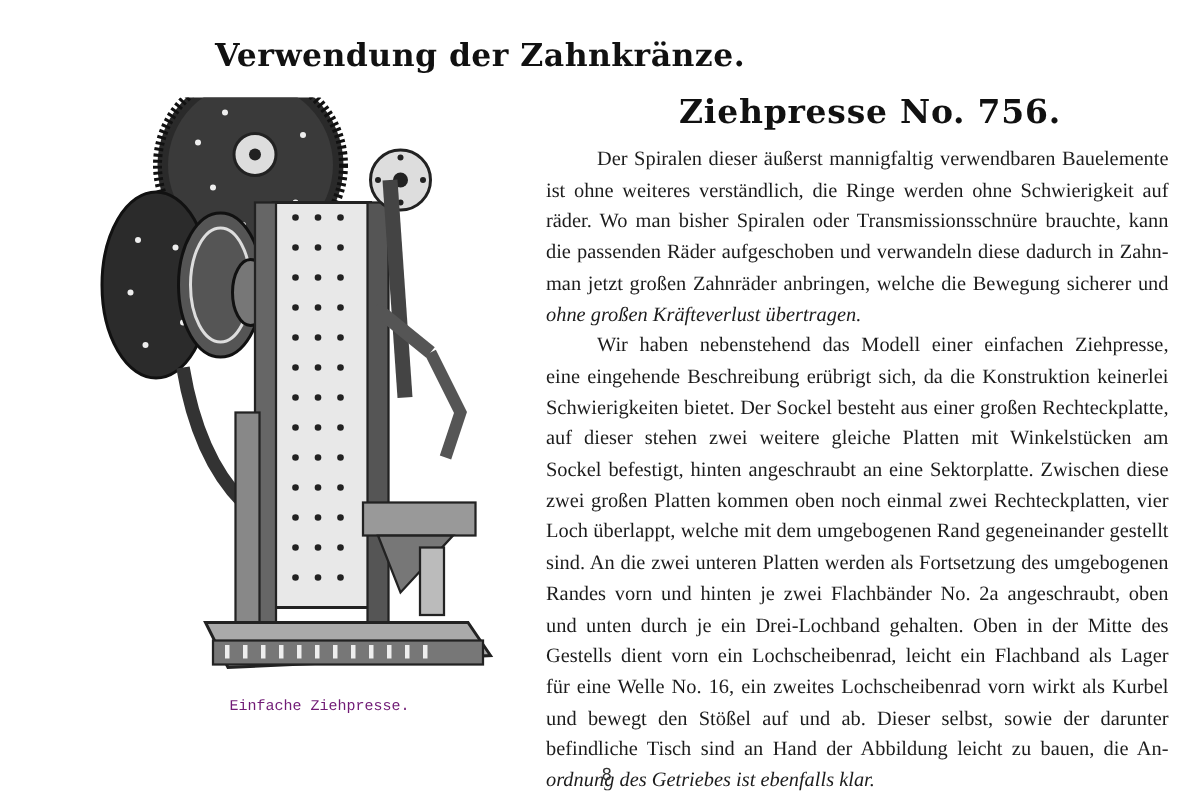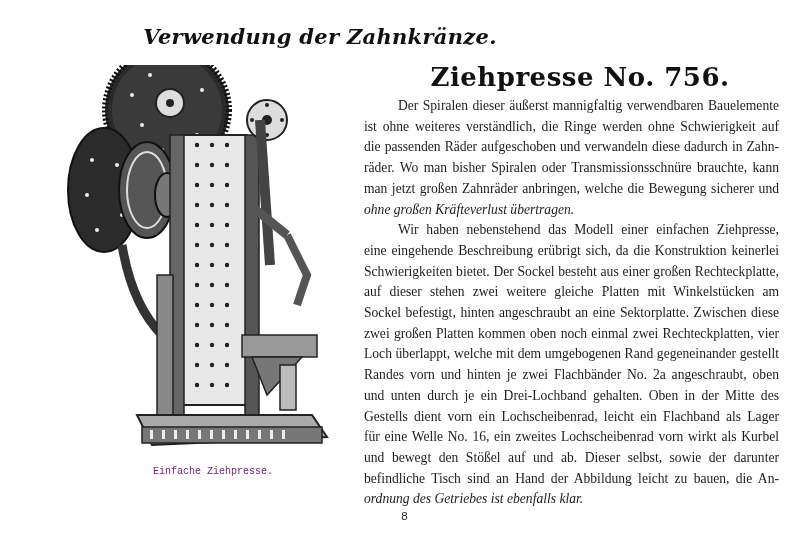--- a/index.html
+++ b/index.html
@@ -1,21 +1,21 @@
 <!DOCTYPE html>
 <html><head>
 <meta charset="utf-8">
 <style>
   html, body { margin: 0; padding: 0; background: #ffffff; }
   body { width: 800px; height: 540px; position: relative; overflow: hidden;
          font-family: "DejaVu Serif", serif; color: #1a1a1a; }
   .page-title { position: absolute; left: 0; top: 24px; width: 640px; text-align: center;
-                font-family: "DejaVu Serif", serif; font-weight: bold; font-size: 21px; letter-spacing: 0.3px; color: #111; font-style: italic; }
+                font-family: "DejaVu Serif", serif; font-weight: bold; font-size: 21px; letter-spacing: 0.3px; color: #111; }
   .section-title { position: absolute; left: 400px; top: 62px; width: 360px; text-align: center;
-                   font-family: "DejaVu Serif", serif; font-weight: bold; font-size: 26px; letter-spacing: 0.5px; color: #111; }
+                   font-family: "DejaVu Serif", serif; font-weight: bold; font-size: 22px; letter-spacing: 0.5px; color: #111; }
   .body-text { position: absolute; left: 364px; top: 96px; width: 415px;
                font-family: "Liberation Serif", serif; font-size: 13.6px; line-height: 20.7px; color: #1c1c1c; }
   .body-text p { margin: 0; text-align: justify; text-align-last: justify; }
   .body-text p.last { text-align-last: left; font-style: italic; }
   .body-text .indent { padding-left: 34px; }
   .caption { position: absolute; left: 153px; top: 466px; font-family: Liberation Mono, monospace;
              font-size: 10px; color: #701a75; }
   .page-number { position: absolute; left: 401px; top: 510px; font-family: "DejaVu Sans", sans-serif; font-size: 11px; color: #333; }
   .illustration { position: absolute; left: 62px; top: 65px; width: 270px; height: 390px; }
 </style>
@@ -146,31 +146,32 @@
         <rect x="220" y="365" width="3" height="9"></rect>
     </g>
   </g>
 </svg>
 
 <div class="caption">Einfache Ziehpresse.</div>
 
 <div class="body-text">
   <p class="indent">Der Spiralen dieser äußerst mannigfaltig verwendbaren Bauelemente</p>
   <p>ist ohne weiteres verständlich, die Ringe werden ohne Schwierigkeit auf</p>
+  <p>räder.  Wo man bisher Spiralen oder Transmissionsschnüre brauchte, kann</p>
   <p>die passenden Räder aufgeschoben und verwandeln diese dadurch in Zahn-</p>
-  <p>räder.  Wo man bisher Spiralen oder Transmissionsschnüre brauchte, kann</p>
   <p>man jetzt großen Zahnräder anbringen, welche die Bewegung sicherer und</p>
   <p class="last">ohne großen Kräfteverlust übertragen.</p>
   <p class="indent">Wir haben nebenstehend das Modell einer einfachen Ziehpresse,</p>
   <p>eine eingehende Beschreibung erübrigt sich, da die Konstruktion keinerlei</p>
   <p>Schwierigkeiten bietet.  Der Sockel besteht aus einer großen Rechteckplatte,</p>
   <p>auf dieser stehen zwei weitere gleiche Platten mit Winkelstücken am</p>
   <p>Sockel befestigt, hinten angeschraubt an eine Sektorplatte.  Zwischen diese</p>
   <p>zwei großen Platten kommen oben noch einmal zwei Rechteckplatten, vier</p>
   <p>Loch überlappt, welche mit dem umgebogenen Rand gegeneinander gestellt</p>
+  <p>sind.  An die zwei unteren Platten werden als Fortsetzung des umgebogenen</p>
   <p>Randes vorn und hinten je zwei Flachbänder No. 2a angeschraubt, oben</p>
   <p>und unten durch je ein Drei-Lochband gehalten.  Oben in der Mitte des</p>
   <p>Gestells dient vorn ein Lochscheibenrad, leicht ein Flachband als Lager</p>
   <p>für eine Welle No. 16, ein zweites Lochscheibenrad vorn wirkt als Kurbel</p>
   <p>und bewegt den Stößel auf und ab.  Dieser selbst, sowie der darunter</p>
   <p>befindliche Tisch sind an Hand der Abbildung leicht zu bauen, die An-</p>
   <p class="last">ordnung des Getriebes ist ebenfalls klar.</p>
 </div>
 
 <div class="page-number">8</div>

